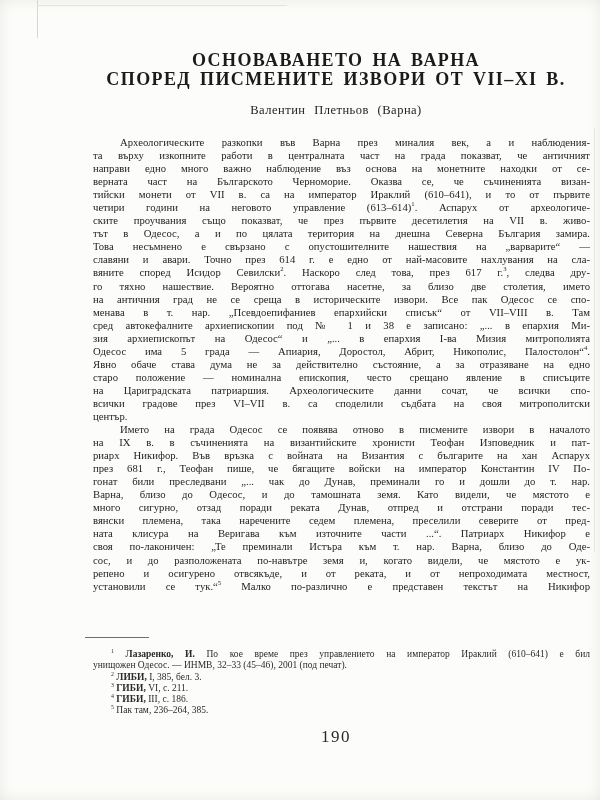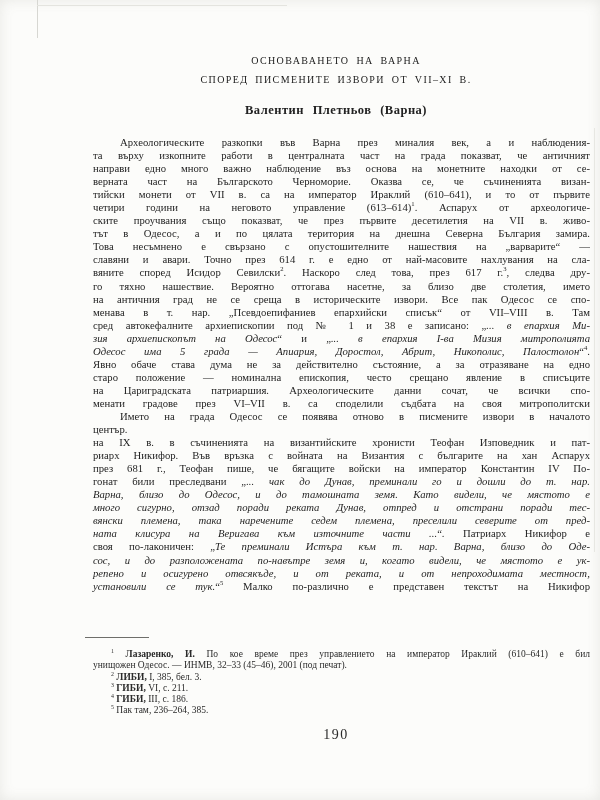--- a/index.html
+++ b/index.html
@@ -12,55 +12,55 @@
     box-shadow: inset 0 0 14px rgba(110,110,100,0.14);
   }
   
   .art { position: absolute; pointer-events: none; }
   .art-v-left  { left: 37px; top: 0; width: 1px; height: 38px; background: #d7d7d2; }
   .art-h-top   { left: 37px; top: 5px; width: 250px; height: 1px; background: #e4e4df; }
   .art-v-right { left: 594px; top: 128px; width: 1px; height: 424px; background: #e7e7e2; }
 
   .title-block { position: absolute; left: 80px; width: 512px; top: 51px; text-align: center; }
   .title-line {
-    font-weight: normal; font-size: 10px; line-height: 19px;
+    font-weight: bold; font-size: 18px; line-height: 19px;
     letter-spacing: 1.4px; word-spacing: 3px; color: #1b1b1b;
   }
   .author {
-    margin-top: 14px; font-weight: bold; font-size: 12.5px;
+    margin-top: 14px; font-weight: normal; font-size: 12.5px;
     letter-spacing: 0.5px; word-spacing: 5px; color: #222;
   }
 
   .body-text {
     position: absolute; left: 81px; width: 509px; top: 136px;
     font-size: 10.7px; color: #242424;
   }
   .line {
     line-height: 13.05px; height: 13.05px;
     text-align: justify; text-align-last: justify; margin-left: 12px;
   }
   .line.end { text-align-last: left; }
   .body-text .line.ind { text-indent: 27px; }
 
-  .it { font-style: italic; }
+  .it { }
   .bd { font-weight: bold; }
   sup { font-size: 0.62em; line-height: 0; vertical-align: super; }
 
   .fn-rule { position: absolute; left: 85px; top: 637px; width: 64px; height: 1px; background: #6e6e6a; }
 
   .footnotes {
     position: absolute; left: 81px; width: 509px; top: 649px;
     font-size: 9.5px; color: #2a2a2a;
   }
   .footnotes .line { line-height: 11.3px; height: 11.3px; }
   .footnotes .line.ind { text-indent: 18px; }
 
   .page-number {
     position: absolute; left: 80px; width: 512px; top: 727px;
-    text-align: center; font-size: 14px; letter-spacing: 1.5px; color: #2a2a2a;
+    text-align: center; font-size: 17px; letter-spacing: 1.5px; color: #2a2a2a;
   }
 </style>
 </head>
 <body>
 
 <div class="page">
   <div class="art art-v-left"></div>
   <div class="art art-h-top"></div>
   <div class="art art-v-right"></div>
 
@@ -84,23 +84,23 @@
       <div class="line"><span>вяните според Исидор Севилски</span><sup>2</sup><span>. Наскоро след това, през 617 г.</span><sup>3</sup><span>, следва дру-</span></div>
       <div class="line"><span>го тяхно нашествие. Вероятно оттогава насетне, за близо две столетия, името</span></div>
       <div class="line"><span>на античния град не се среща в историческите извори. Все пак Одесос се спо-</span></div>
       <div class="line"><span>менава в т. нар. „Псевдоепифаниев епархийски списък“ от VII–VIII в. Там</span></div>
       <div class="line"><span>сред автокефалните архиепископии под № 1 и 38 е записано: „</span><span class="it">... в епархия Ми-</span></div>
       <div class="line"><span class="it">зия архиепископът на Одесос</span><span>“ и „</span><span class="it">... в епархия I-ва Мизия митрополията</span></div>
       <div class="line"><span class="it">Одесос има 5 града — Апиария, Доростол, Абрит, Никополис, Палостолон</span><span>“</span><sup>4</sup><span>.</span></div>
       <div class="line"><span>Явно обаче става дума не за действително състояние, а за отразяване на едно</span></div>
       <div class="line"><span>старо положение — номинална епископия, често срещано явление в списъците</span></div>
       <div class="line"><span>на Цариградската патриаршия. Археологическите данни сочат, че всички спо-</span></div>
-      <div class="line"><span>менати градове през VI–VII в. са споделили съдбата на своя митрополитски</span></div>
+      <div class="line"><span>всички градове през VI–VII в. са споделили съдбата на своя митрополитски</span></div>
+      <div class="line end"><span>център.</span></div>
       <div class="line ind"><span>Името на града Одесос се появява отново в писмените извори в началото</span></div>
-      <div class="line end"><span>център.</span></div>
       <div class="line"><span>на IX в. в съчиненията на византийските хронисти Теофан Изповедник и пат-</span></div>
       <div class="line"><span>риарх Никифор. Във връзка с войната на Византия с българите на хан Аспарух</span></div>
       <div class="line"><span>през 681 г., Теофан пише, че бягащите войски на император Константин IV По-</span></div>
       <div class="line"><span>гонат били преследвани „</span><span class="it">... чак до Дунав, преминали го и дошли до т. нар.</span></div>
       <div class="line"><span class="it">Варна, близо до Одесос, и до тамошната земя. Като видели, че мястото е</span></div>
       <div class="line"><span class="it">много сигурно, отзад поради реката Дунав, отпред и отстрани поради тес-</span></div>
       <div class="line"><span class="it">вянски племена, така наречените седем племена, преселили северите от пред-</span></div>
       <div class="line"><span class="it">ната клисура на Веригава към източните части ...</span><span>“. Патриарх Никифор е</span></div>
       <div class="line"><span>своя по-лаконичен: „</span><span class="it">Те преминали Истъра към т. нар. Варна, близо до Оде-</span></div>
       <div class="line"><span class="it">сос, и до разположената по-навътре земя и, когато видели, че мястото е ук-</span></div>

